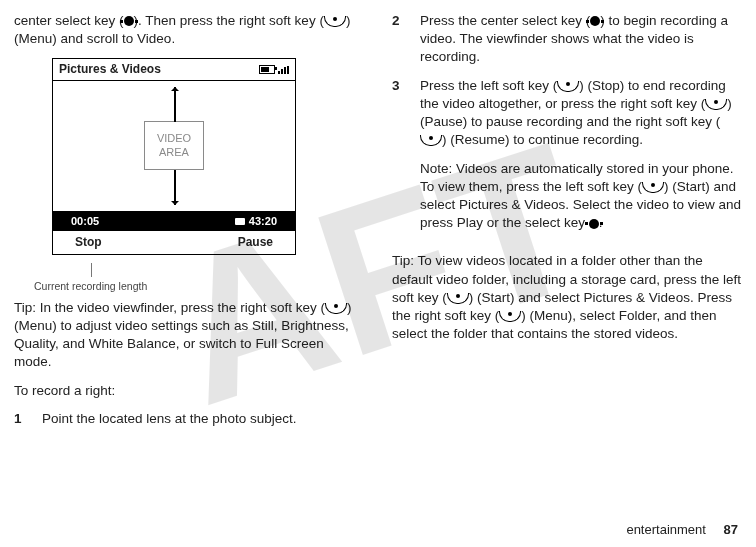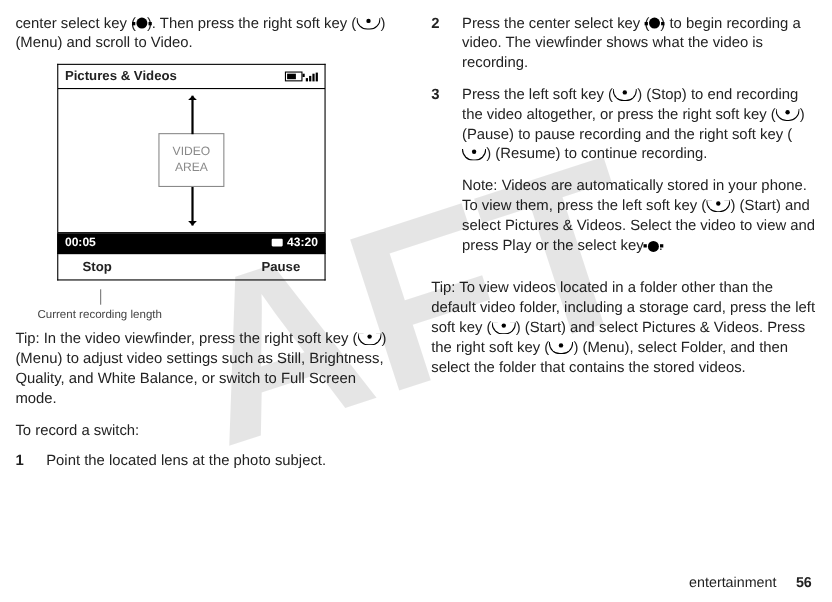--- a/index.html
+++ b/index.html
@@ -99,21 +99,21 @@
   .ph-bar {
     border: 1.5px solid #000;
     border-top: none;
     background:#000;
     color:#fff;
     display:flex;
     justify-content:space-between;
     align-items:center;
     font-size: 11px;
     font-weight:700;
-    padding: 2px 6px;
+    padding: 2px 18px;
     gap: 14px;
   }
   .ph-bar .memicon {
     width:10px; height:7px; background:#fff; border-radius:1px;
     position:relative; margin-right:4px;
     display:inline-block; vertical-align:middle;
   }
   .ph-soft {
     border: 1.5px solid #000;
     border-top: none;
@@ -235,21 +235,21 @@
       </div>
       <div class="fig-labels">
         <span class="fig-line">Current recording length</span>
       </div>
     </div>
 
     <p>
       <span class="bold">Tip:</span><span> In the video viewfinder, press the right soft key (</span><span class="key soft"></span><span>) (</span><span class="bold">Menu</span><span>) to adjust video settings such as </span><span class="bold">Still</span><span>, </span><span class="bold">Brightness</span><span>, </span><span class="bold">Quality</span><span>, and </span><span class="bold">White Balance</span><span>, or switch to </span><span class="bold">Full Screen</span><span> mode.</span>
     </p>
 
-    <p class="bold">To record a switch:</p>
+    <p class="bold">To record a right:</p>
 
     <div class="step">
       <div class="step-num">1</div>
       <div class="step-body">Point the located lens at the photo subject.</div>
     </div>
   </div>
 
   <div class="col">
 
     <div class="step">
@@ -273,14 +273,14 @@
 
     <p>
       <span class="bold">Tip:</span><span> To view videos located in a folder other than the default video folder, including a storage card, press the left soft key (</span><span class="key soft"></span><span>) (</span><span class="bold">Start</span><span>) and select </span><span class="bold">Pictures &amp; Videos</span><span>. Press the right soft key (</span><span class="key soft"></span><span>) (</span><span class="bold">Menu</span><span>), select </span><span class="bold">Folder</span><span>, and then select the folder that contains the stored videos.</span>
     </p>
 
   </div>
 </div>
 
 <div class="footer">
   <span>entertainment</span>
-  <span class="pg">56</span>
+  <span class="pg">87</span>
 </div>
 
 </body></html>

